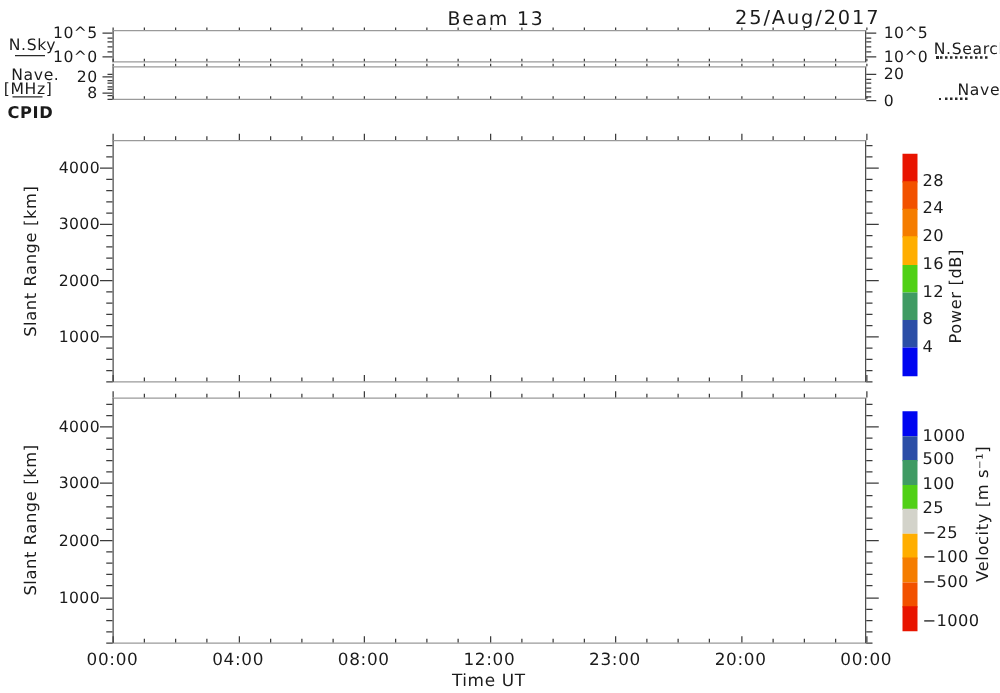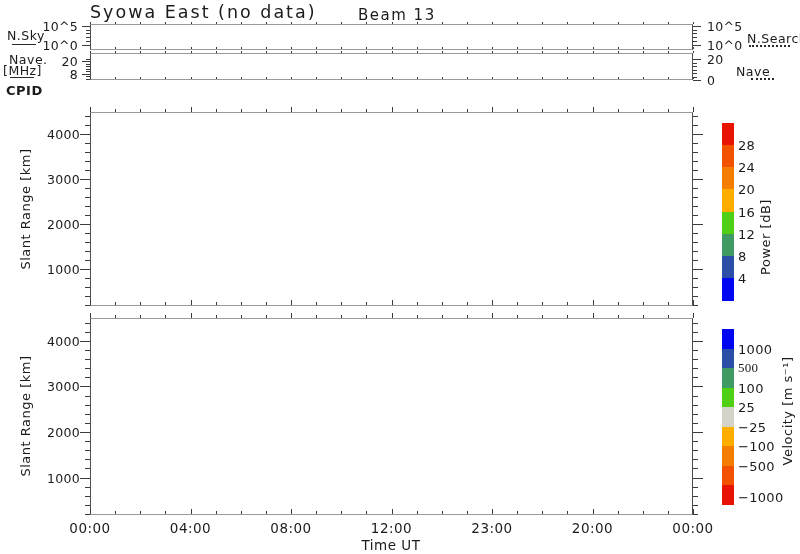--- a/index.html
+++ b/index.html
@@ -21,33 +21,33 @@
        transform:translate(-50%,-50%) rotate(-90deg);}
   .tick{position:absolute;background:#3c3c3c;}
   .cbar-seg{position:absolute;}
   .cbar-lbl{position:absolute;font-size:13px;letter-spacing:0.3px;transform:translateY(-50%);white-space:nowrap;}
 </style>
 </head>
 <body>
 
 <div class="fig">
 
-  <div class="abs hdr-title" style="left:90px;top:2px;">Syowa East (no data)</div>
   <div class="abs hdr-sub" style="left:358px;top:6px;">Beam 13</div>
+  <div class="abs hdr-sub" style="left:588px;top:5px;font-size:15.5px;">25/Aug/2017</div>
 
   <div class="abs leg" style="left:7px;top:28px;">N.Sky</div>
   <div class="leg-line" style="left:12px;top:44px;width:24px;"></div>
   <div class="abs leg" style="left:9px;top:52px;">Nave.</div>
   <div class="abs leg" style="left:3px;top:63px;">[MHz]</div>
   <div class="leg-line" style="left:10px;top:77px;width:24px;"></div>
   <div class="abs cpid" style="left:6px;top:83px;">CPID</div>
 
   <div class="abs leg" style="left:747px;top:31px;">N.Search</div>
   <div class="leg-dots" style="left:749px;top:45px;width:41px;"></div>
-  <div class="abs leg" style="left:736px;top:64px;text-align:center;">Nave</div>
+  <div class="abs leg" style="left:766px;top:64px;text-align:center;">Nave</div>
   <div class="leg-dots" style="left:751px;top:78px;width:23px;"></div>
 
   <div class="panel" id="p-nsky" style="left:90px;top:24px;width:603px;height:26px;"></div>
   <div class="panel" id="p-freq" style="left:90px;top:53px;width:603px;height:27px;"></div>
   <div class="panel" id="p-power" style="left:90px;top:112px;width:603px;height:194px;"></div>
   <div class="panel" id="p-velocity" style="left:90px;top:318px;width:603px;height:197px;"></div>
 
   <div class="rot" style="left:25px;top:209px;">Slant Range [km]</div>
   <div class="rot" style="left:25px;top:416px;">Slant Range [km]</div>
   <div class="rot" style="left:765px;top:237px;">Power [dB]</div>
@@ -415,20 +415,20 @@
     <div class="cbar-seg" style="left: 722px; top: 329px; width: 12px; height: 20.0556px; background: rgb(0, 5, 241);"></div>
     <div class="cbar-seg" style="left: 722px; top: 348.556px; width: 12px; height: 20.0556px; background: rgb(43, 78, 166);"></div>
     <div class="cbar-seg" style="left: 722px; top: 368.111px; width: 12px; height: 20.0556px; background: rgb(63, 155, 99);"></div>
     <div class="cbar-seg" style="left: 722px; top: 387.667px; width: 12px; height: 20.0556px; background: rgb(80, 208, 21);"></div>
     <div class="cbar-seg" style="left: 722px; top: 407.222px; width: 12px; height: 20.0556px; background: rgb(211, 211, 202);"></div>
     <div class="cbar-seg" style="left: 722px; top: 426.778px; width: 12px; height: 20.0556px; background: rgb(255, 174, 0);"></div>
     <div class="cbar-seg" style="left: 722px; top: 446.333px; width: 12px; height: 20.0556px; background: rgb(245, 125, 0);"></div>
     <div class="cbar-seg" style="left: 722px; top: 465.889px; width: 12px; height: 20.0556px; background: rgb(242, 81, 0);"></div>
     <div class="cbar-seg" style="left: 722px; top: 485.444px; width: 12px; height: 20.0556px; background: rgb(232, 20, 0);"></div>
     <div class="cbar-lbl" style="left: 738px; top: 348.556px;">1000</div>
-    <div class="cbar-lbl" style="left: 738px; top: 368.111px; font-family: Liberation Serif, serif;">500</div>
+    <div class="cbar-lbl" style="left: 738px; top: 368.111px;">500</div>
     <div class="cbar-lbl" style="left: 738px; top: 387.667px;">100</div>
     <div class="cbar-lbl" style="left: 738px; top: 407.222px;">25</div>
     <div class="cbar-lbl" style="left: 738px; top: 426.778px;">−25</div>
     <div class="cbar-lbl" style="left: 738px; top: 446.333px;">−100</div>
     <div class="cbar-lbl" style="left: 738px; top: 465.889px;">−500</div>
     <div class="cbar-lbl" style="left: 738px; top: 485.444px; margin-top: 12px;">−1000</div>
   </div>
 
 </body></html>

